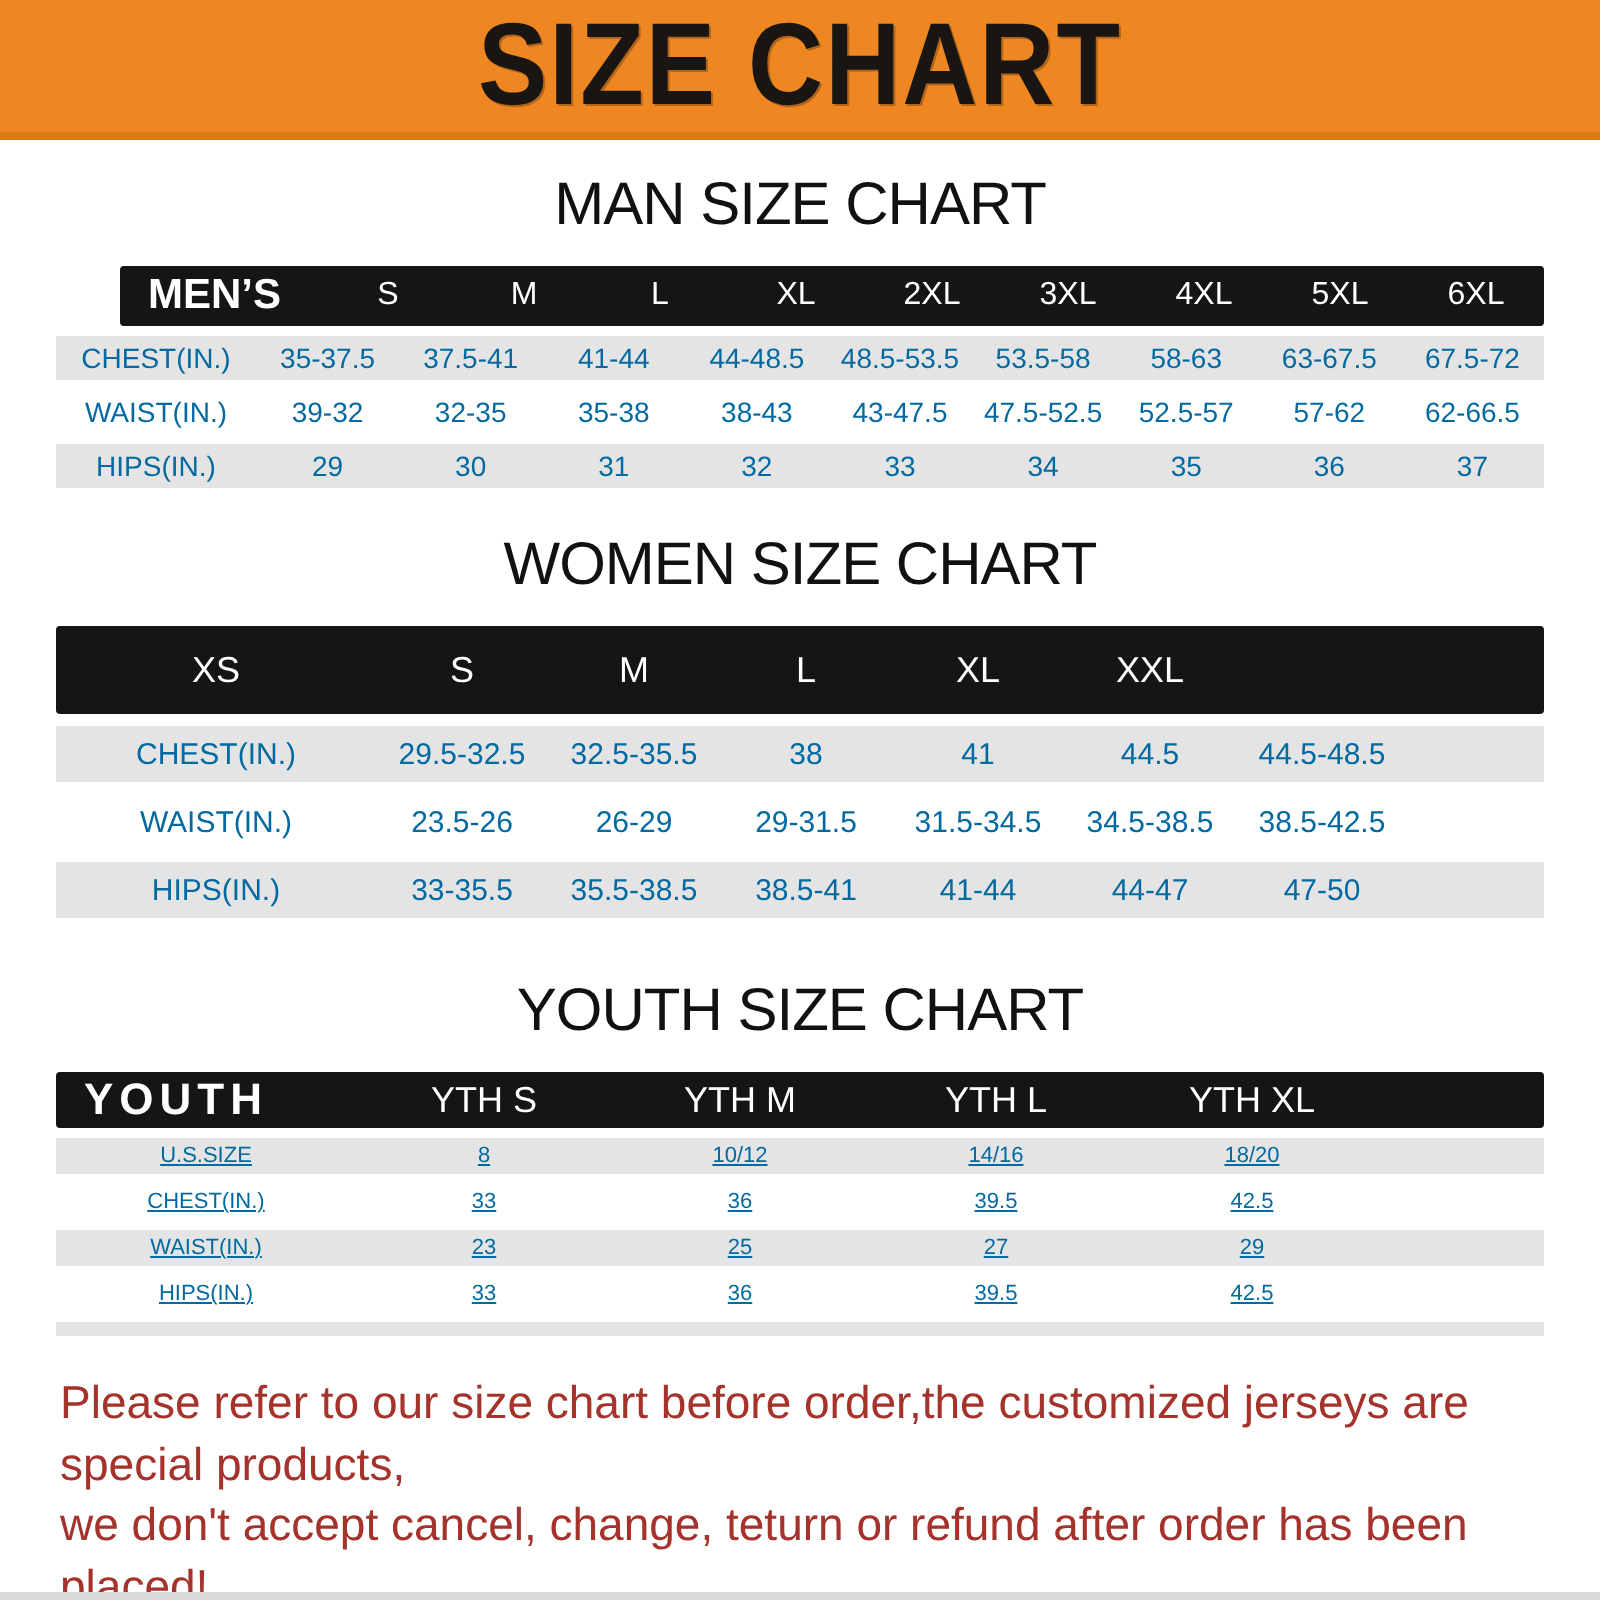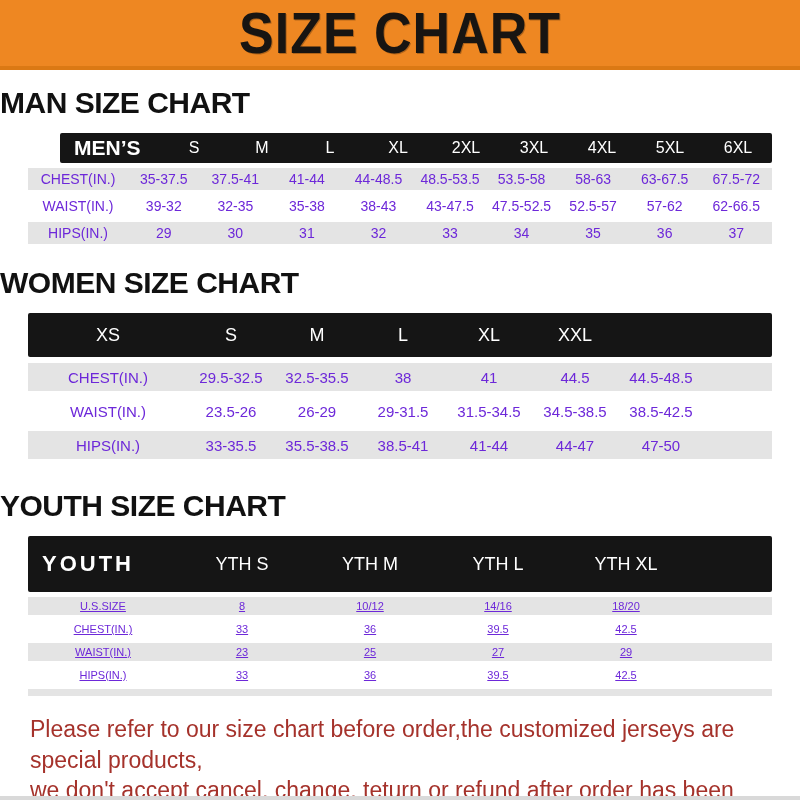--- a/index.html
+++ b/index.html
@@ -20,58 +20,58 @@
   }
   .banner-title {
     font-size: 52px; font-weight: 700; color: #181512;
     letter-spacing: 1px; display: inline-block;
     transform: scaleY(1.12);
     text-shadow: 1px 1px 0 rgba(0,0,0,0.25);
   }
 
   
   .section-heading {
-    text-align: left;
-    font-size: 30px; font-weight: 700; line-height: 1.1;
+    text-align: center;
+    font-size: 30px; font-weight: 400; line-height: 1.1;
     color: var(--heading-text, #111111);
     letter-spacing: -0.5px;
     margin: 16px 0 14px;
   }
   .heading-women { margin-top: 22px; }
   .heading-youth { margin-top: 30px; }
 
   
   .size-table { margin: 0 28px 0 28px; }
   .thead {
     background: var(--header-row-bg, #151515);
     color: var(--header-row-text, #ffffff);
     display: grid; align-items: center;
     border-radius: 2px;
   }
   .thead .corner { font-weight: 700; padding-left: 14px; }
   .thead .col { text-align: center; font-weight: 400; }
-  .trow { display: grid; align-items: center; background: #fff; color: #6d28d9; }
+  .trow { display: grid; align-items: center; background: #fff; color: #0369a1; }
   .tbody .trow:nth-child(odd) { background: var(--stripe-bg, #E4E4E4); }
   .trow .rlabel, .trow .cell { text-align: center; }
 
   .t-men .thead, .t-men .trow   { grid-template-columns: 100px repeat(9, 1fr); }
   .t-women .thead, .t-women .trow { grid-template-columns: 160px repeat(6, 86px) 1fr; }
   .t-youth .thead, .t-youth .trow { grid-template-columns: 150px repeat(4, 128px) 1fr; }
 
   .t-men .thead { height: 30px; margin-left: 32px; }
   .t-men .corner { font-size: 21px; }
   .t-men .col { font-size: 16px; }
   .t-men .trow { height: 22px; margin-top: 5px; font-size: 14px; }
 
   .t-women .thead { height: 44px; }
   .t-women .corner { font-size: 22px; }
   .t-women .col { font-size: 18px; }
   .t-women .trow { height: 28px; margin-top: 6px; font-size: 15px; }
 
-  .t-youth .thead { height: 56px; }
+  .t-youth .thead { height: 28px; }
   .t-youth .corner { font-size: 22px; letter-spacing: 3px; }
   .t-youth .col { font-size: 18px; }
   .t-youth .trow { height: 18px; margin-top: 5px; font-size: 11px; text-decoration: underline; }
   .t-youth::after { content: ""; display: block; height: 7px; margin-top: 5px;
                     background: var(--stripe-bg, #E4E4E4); }
 
   
   .footer {
     margin: 18px 30px 0 30px;
     color: var(--footer-text, #A5322B);

